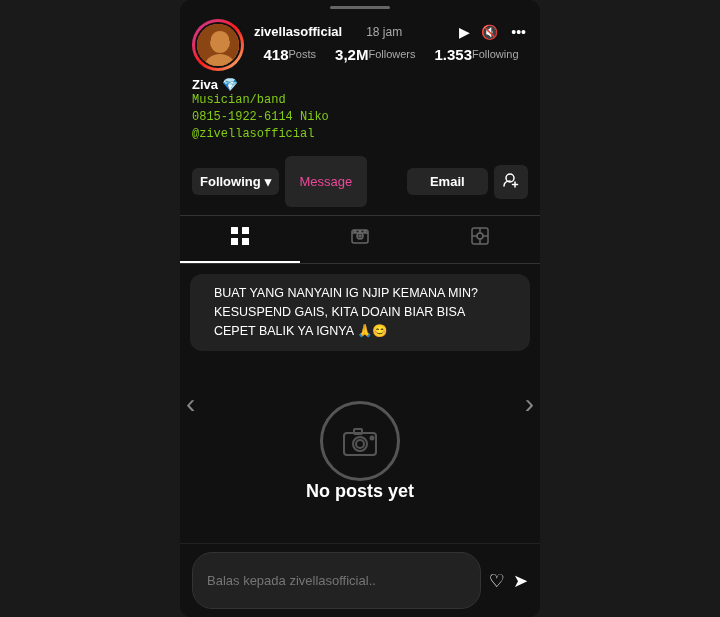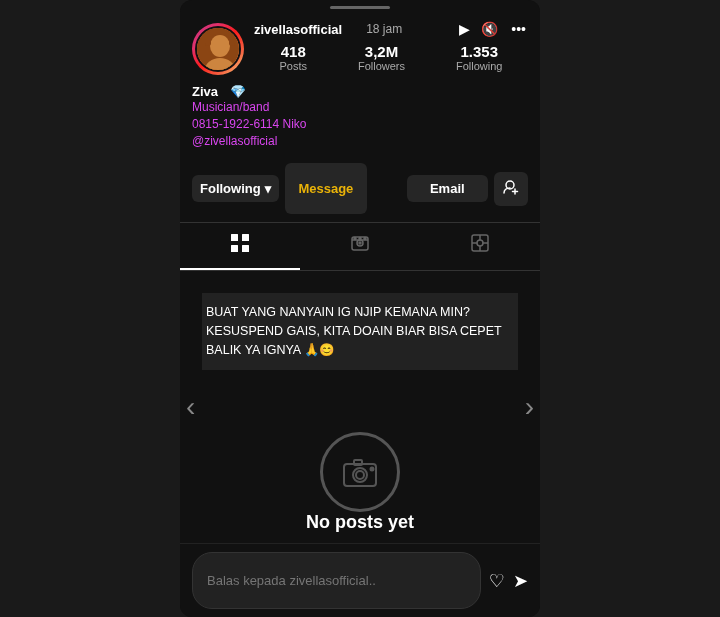--- a/index.html
+++ b/index.html
@@ -91,21 +91,21 @@
       padding: 2px;
     }
     
     .stats-row {
       display: flex;
       justify-content: space-around;
       padding: 4px 0 6px;
     }
     .stat-item {
       display: flex;
-      flex-direction: column;
+      flex-direction: row;
       align-items: center;
     }
     .stat-number {
       color: #fff;
       font-size: 15px;
       font-weight: 700;
     }
     .stat-label {
       color: #aaa;
       font-size: 11px;
@@ -113,26 +113,27 @@
     
     .profile-info {
       padding: 0 12px 8px;
     }
     .profile-name {
       color: #fff;
       font-size: 13px;
       font-weight: 700;
       display: flex;
       align-items: center;
-      gap: 12px;
+      gap: 4px;
     }
     .bio-line {
-      color: #d946ef;
+      color: #84cc16;
       font-size: 12px;
       line-height: 1.4;
+      font-family: Liberation Mono, monospace;
     }
     
     .action-buttons {
       display: flex;
       gap: 6px;
       padding: 6px 12px 8px;
       align-items: center;
     }
     .btn-following {
       flex: 1;
@@ -145,26 +146,26 @@
       font-weight: 600;
       cursor: pointer;
       display: flex;
       align-items: center;
       justify-content: center;
       gap: 4px;
     }
     .btn-message {
       flex: 1;
       background: #262626;
-      color: #eab308;
+      color: #ec4899;
       border: none;
       border-radius: 6px;
       padding: 18px 8px;
       font-size: 13px;
-      font-weight: 700;
+      font-weight: 400;
       cursor: pointer;
     }
     .btn-email {
       flex: 1;
       background: #262626;
       color: #fff;
       border: none;
       border-radius: 6px;
       padding: 6px 8px;
       font-size: 13px;
@@ -212,23 +213,23 @@
     
     .content-area {
       flex: 1;
       overflow-y: auto;
       position: relative;
       background: #111;
     }
     
     .story-card {
       background: #222;
-      border-radius: 0;
-      margin: 22px;
-      padding: 10px 4px;
+      border-radius: 12px;
+      margin: 10px;
+      padding: 10px 24px;
       position: relative;
     }
     .story-text {
       color: #fff;
       font-size: 12.5px;
       line-height: 1.5;
       font-weight: 500;
     }
     
     .nav-arrow {

